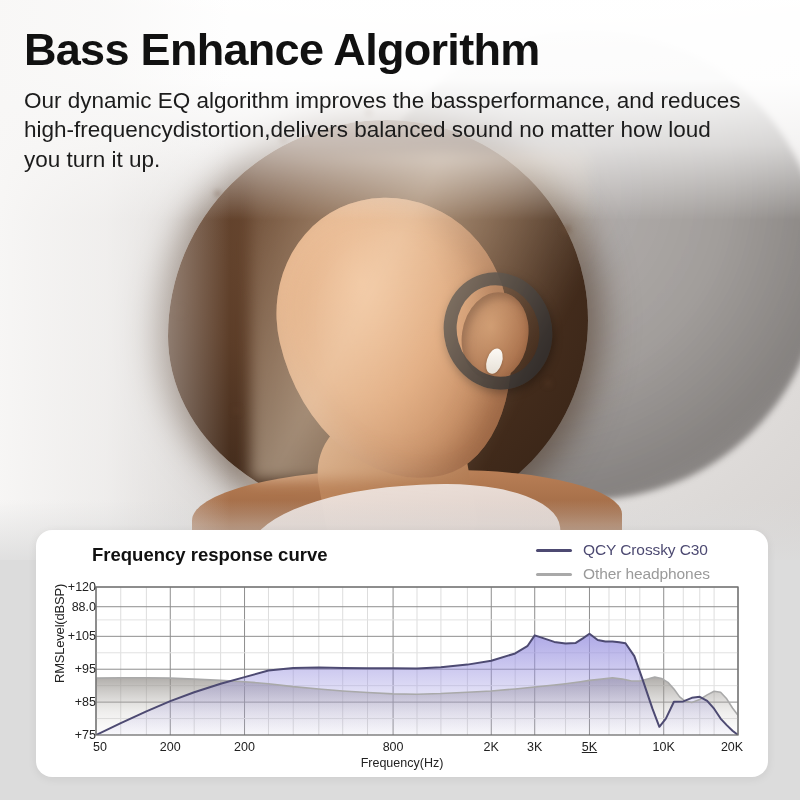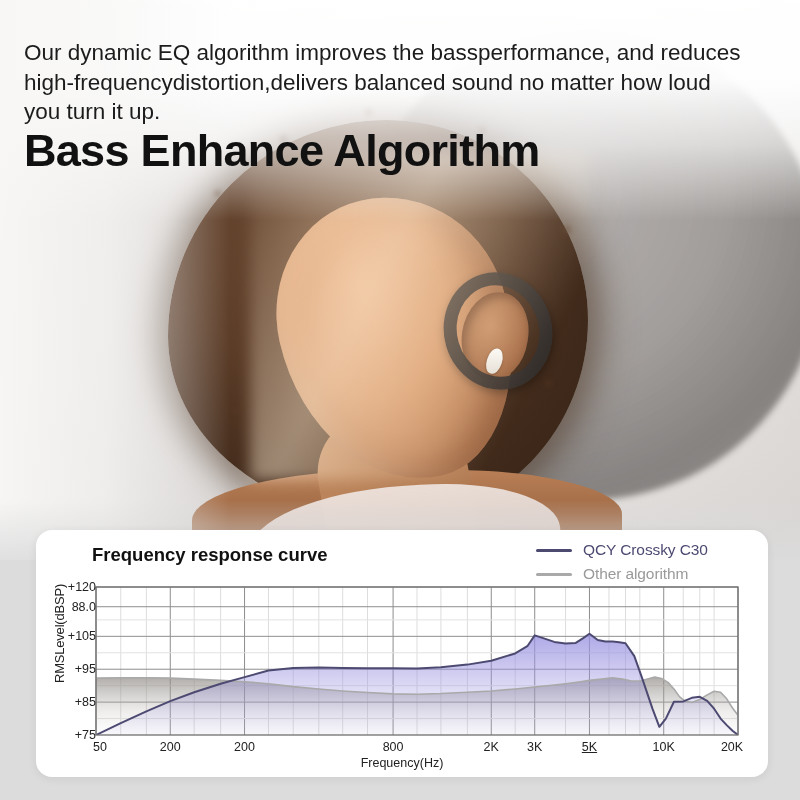--- a/index.html
+++ b/index.html
@@ -193,36 +193,36 @@
   <div class="budring"></div>
   <div class="budtip"></div>
   <div class="top"></div>
   <div class="lightsweep"></div>
   <div class="topfade"></div>
   <div class="leftfade"></div>
   <div class="bottomfade"></div>
 </div>
 
 <div id="copy">
+  <div id="headline">Bass Enhance Algorithm</div>
   <div id="subcopy">Our dynamic EQ algorithm improves the bassperformance, and reduces high-frequencydistortion,delivers balanced sound no matter how loud you turn it up.</div>
-  <div id="headline">Bass Enhance Algorithm</div>
 </div>
 
 <div id="chart-card">
 
   <div id="chart-title">Frequency response curve</div>
 
   <div id="legend">
     <div class="legend-row lg-a">
       <span class="legend-dash"></span>
       <span class="legend-label">QCY Crossky C30</span>
     </div>
     <div class="legend-row lg-b">
       <span class="legend-dash"></span>
-      <span class="legend-label">Other algorithm</span>
+      <span class="legend-label">Other headphones</span>
     </div>
   </div>
 
   <div id="plot-wrap">
     <svg id="plot-svg" width="732" height="247" viewBox="0 0 732 247">
         <defs>
           <linearGradient id="gp" x1="0" y1="0" x2="0" y2="1">
             <stop offset="0%" stop-color="#9a93e0" stop-opacity=".80"></stop>
             <stop offset="55%" stop-color="#9a93e0" stop-opacity=".32"></stop>
             <stop offset="100%" stop-color="#9a93e0" stop-opacity=".05"></stop>

